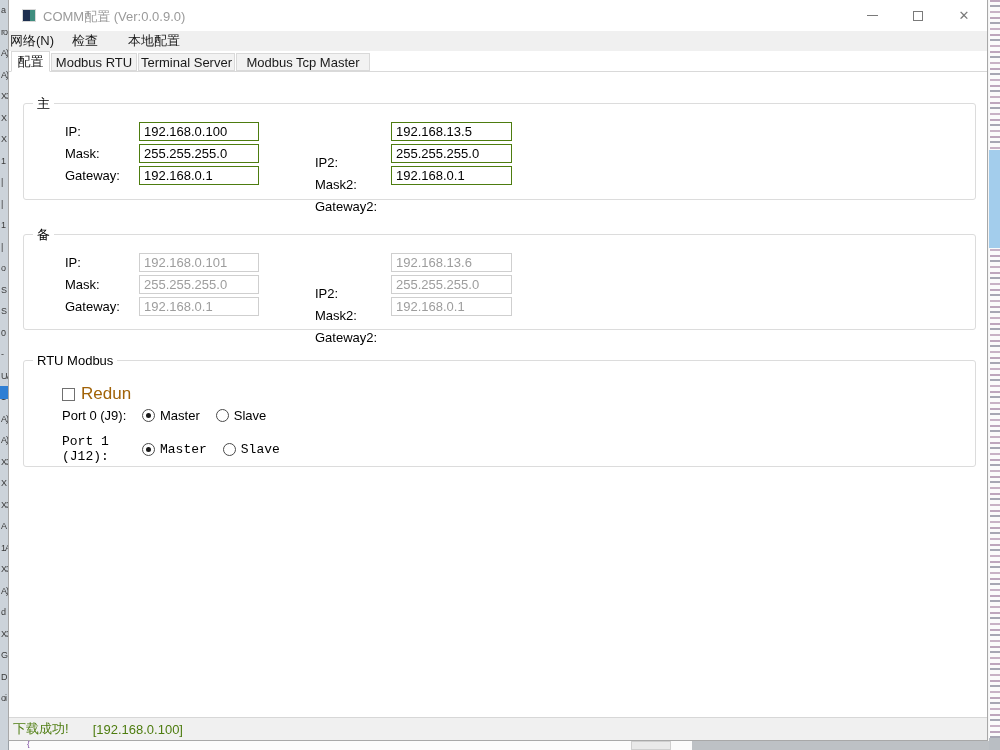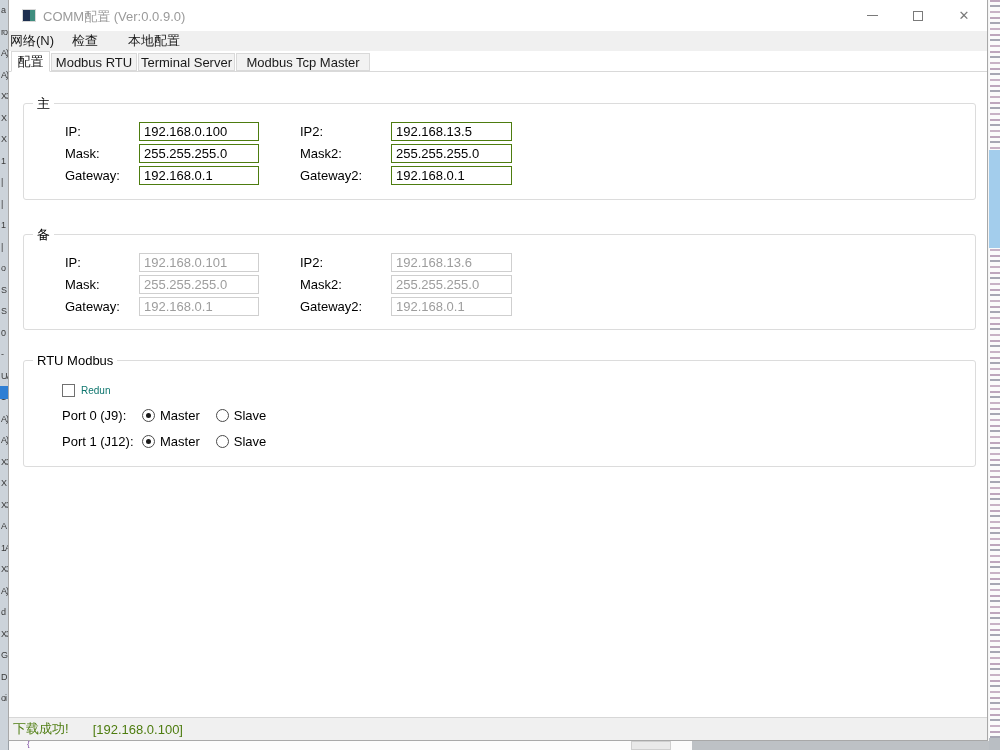--- a/index.html
+++ b/index.html
@@ -82,32 +82,32 @@
   .gb-rtu { top:288px; height:107px; }
   .gb-title { position:absolute; top:-8px; left:9px; background:#ffffff;
     padding:0 4px; font-size:13px; color:#000; line-height:15px; }
 
   .fld-label { position:absolute; font-size:13px; color:#000; }
   .fld-input { position:absolute; width:120px; height:19px;
     border:1px solid #4d7c0f; background:#fff; font-size:13px; color:#000;
     padding:0 4px; font-family:"Liberation Sans", sans-serif; outline:none; }
   .fld-input.disabled { border:1px solid #cfcfcf; color:#9d9d9d; }
   .c1l { left:41px; }  .c1i { left:115px; }
-  .c2l { left:276px; } .c2i { left:367px; width:121px; }
+  .c2l { left:291px;margin-top:31px; } .c2i { left:367px; width:121px; }
   .r0 { top:18px; } .r1 { top:40px; } .r2 { top:62px; }
   .rl0 { top:20px; } .rl1 { top:42px; } .rl2 { top:64px; }
 
   .chk-row { position:absolute; left:38px; top:23px; display:flex;
-    align-items:center; font-size:10px; color:#0f766e; }
+    align-items:center; font-size:17px; color:#a16207; }
   .checkbox { width:13px; height:13px; border:1px solid #707070;
     background:#fff; margin-right:6px; }
   .port-row { position:absolute; left:38px; font-size:13px; color:#000;
     display:flex; align-items:center; }
   .port-row.p0 { top:47px; }
-  .port-row.p1 { top:73px; }
+  .port-row.p1 { top:73px;font-family:Liberation Mono, monospace; }
   .port-label { width:80px; }
   .radio { width:13px; height:13px; border:1px solid #4a4a4a;
     border-radius:50%; background:#fff; margin-right:5px; position:relative; }
   .radio.sel::after { content:""; position:absolute; left:3px; top:3px;
     width:5px; height:5px; border-radius:50%; background:#1a1a1a; }
   .opt-label { margin-right:16px; }
 
   .statusbar { position:absolute; left:0; top:717px; width:978px; height:23px;
     background:#f0f0f0; border-top:1px solid #d7d7d7; display:flex;
     align-items:center; font-size:13px; color:#4d7c0f; }

